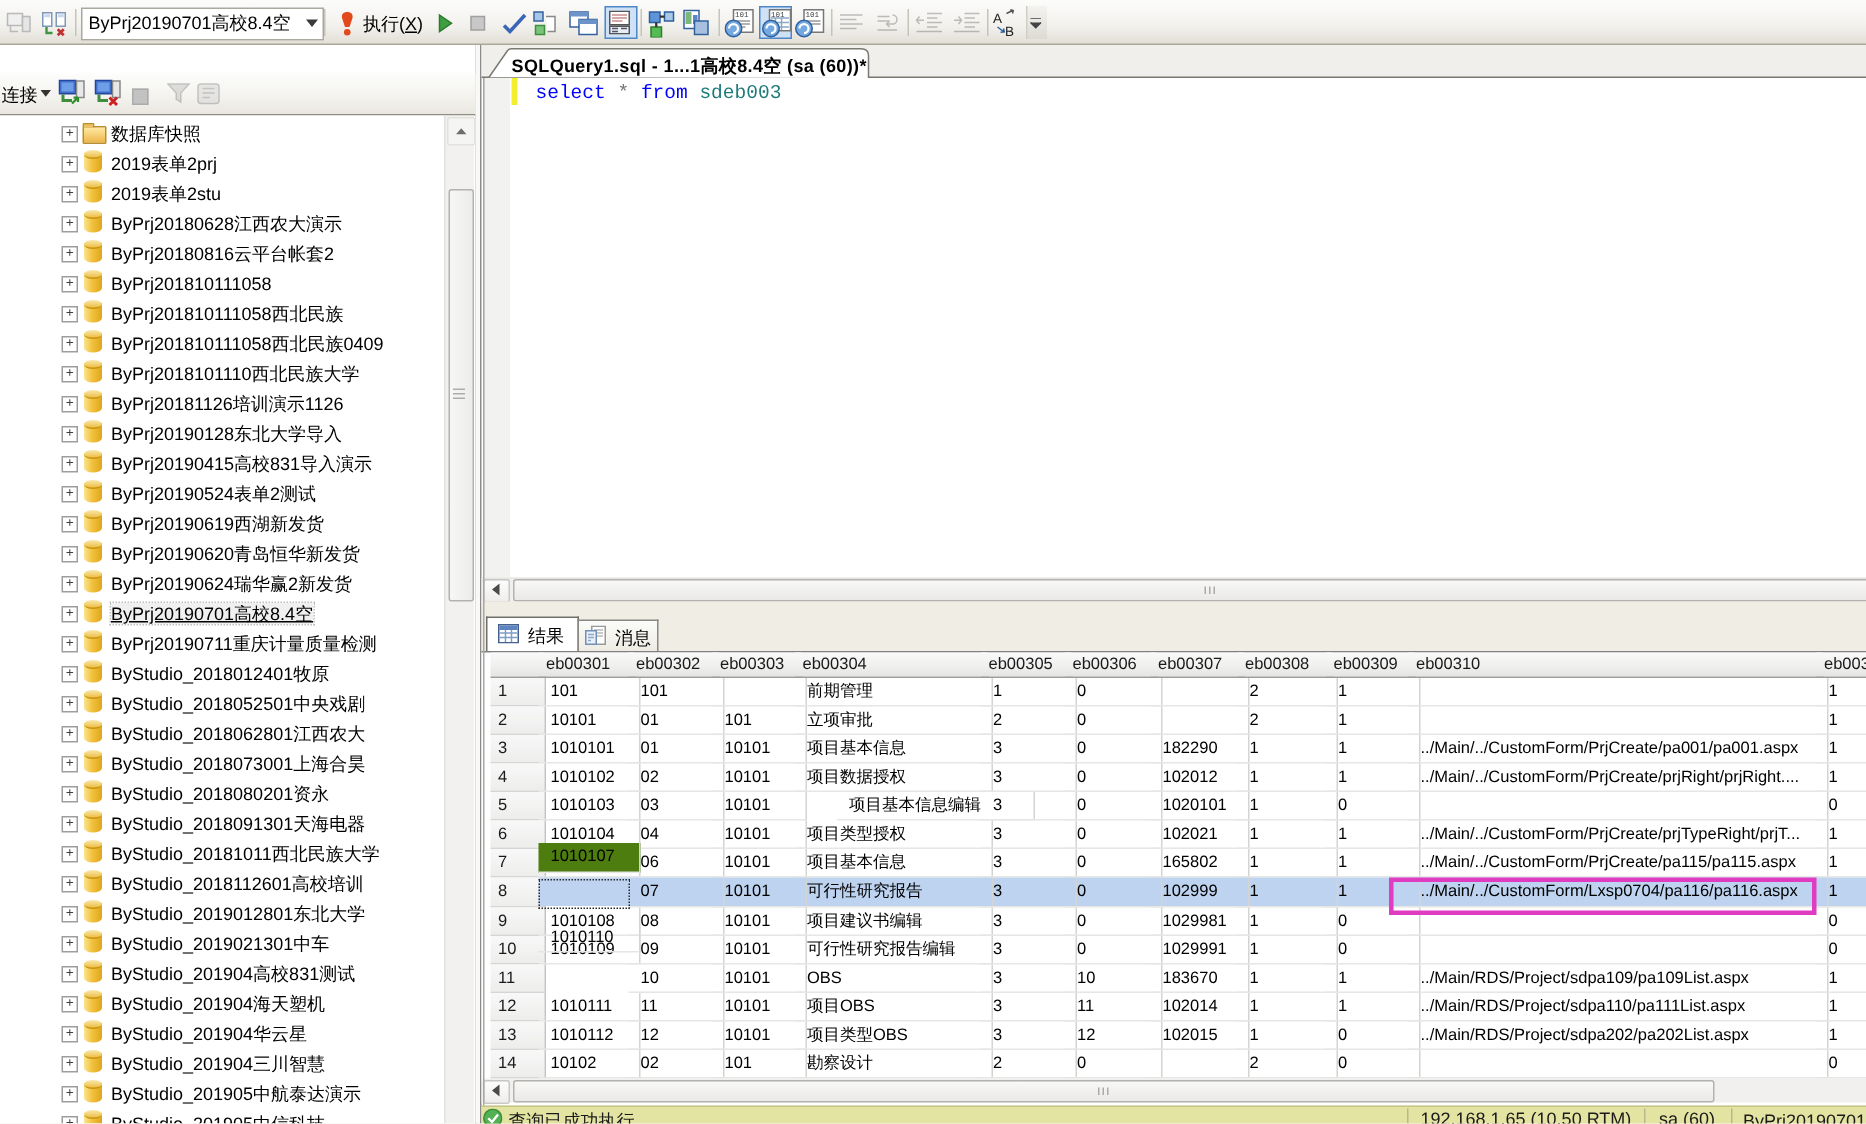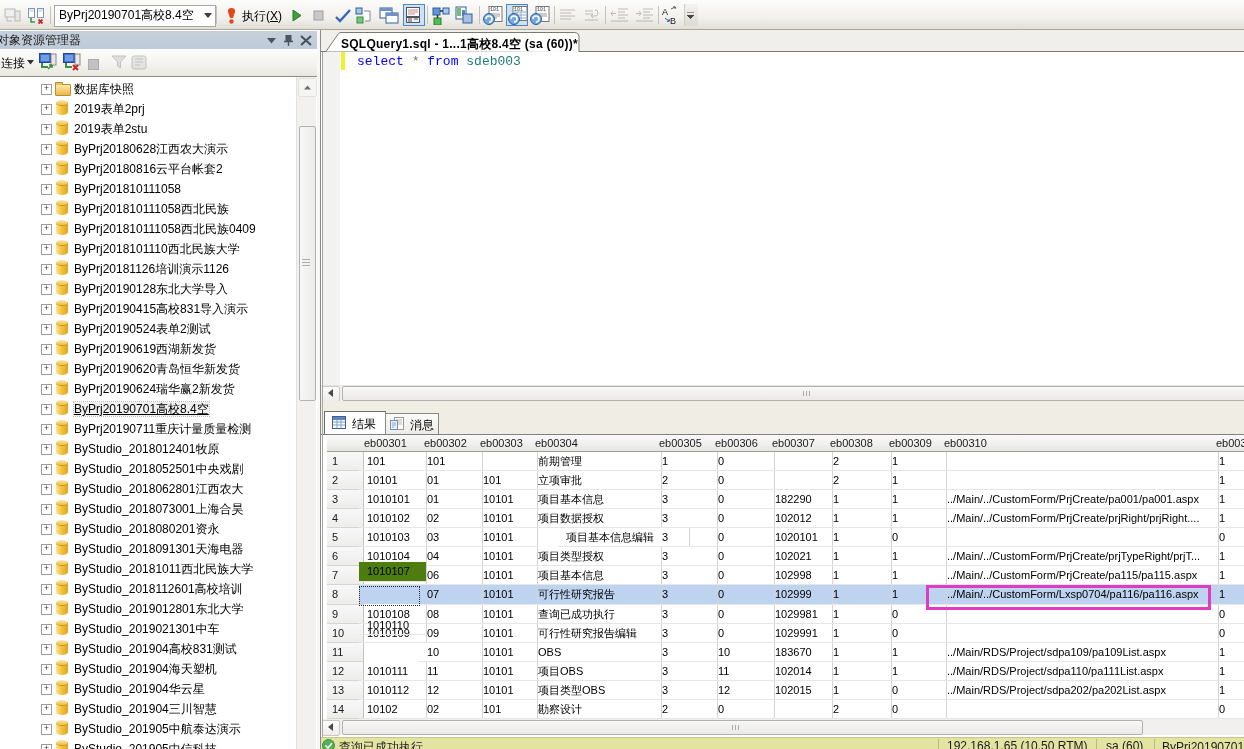--- a/index.html
+++ b/index.html
@@ -184,36 +184,20 @@
  <path d="M9,3 L13,1 M11.5,0.5 L13.5,1 L13,3" stroke="#555" fill="none"></path>
  <path d="M3,12 L7,15 M5,15.5 L7.5,15.2 L7,13" stroke="#2E5E9E" fill="none"></path>
 </svg>
 <div class="abs" style="left:684px;top:4px;width:13px;height:22px;background:linear-gradient(#F4F3F0,#DCDAD2);border-left:1px solid #CFCDC4"></div>
 <svg class="abs" style="left:686px;top:12px" width="10" height="10">
  <path d="M1,0 H8 M1,3 L4.5,6.5 L8,3" stroke="#444" fill="#444"></path>
 </svg>
 
 </div>
 <div id="lpanel">
- <div id="ltitle">
-      <span style="position:absolute;left:-3px">对象资源管理器</span>
-
-<svg class="abs" style="left:266px;top:6px" width="12" height="8">
-        <path d="M1,1 L5.5,6.5 L10,1 Z" fill="#4A5560"></path>
-      </svg>
-<svg class="abs" style="left:283px;top:3px" width="11" height="13">
- <path d="M5.5,1 L5.5,12" stroke="#4A5560" stroke-width="1.4"></path>
- <rect x="2.5" y="1" width="6" height="6" fill="#4A5560"></rect>
- <path d="M1,7.5 H10" stroke="#4A5560" stroke-width="1.6"></path>
-</svg>
-<svg class="abs" style="left:300px;top:4px" width="12" height="11">
- <path d="M1,1 L11,10 M11,1 L1,10" stroke="#44505C" stroke-width="2"></path>
-</svg>
-
- </div>
  <div id="ltools">
 
 <div style="position:absolute;left:1px;top:6px;font-size:12px;color:#000">连接</div>
 <svg class="abs" style="left:27px;top:11px" width="8" height="6">
         <path d="M0,0 L3.5,4.5 L7,0 Z" fill="#333"></path>
       </svg>
 <svg class="abs" style="left:39px;top:4px" width="18" height="19">
  <rect x="0.5" y="0.5" width="11" height="9" fill="#3E6EC8" stroke="#24459E"></rect>
  <rect x="2" y="2" width="8" height="6" fill="#6E9EE8"></rect>
  <rect x="12" y="1" width="5" height="11" fill="#E8E8E8" stroke="#888"></rect>
@@ -608,21 +592,21 @@
 <div class="gc" style="left:884px;top:547px;width:54px;height:18px">1</div>
 <div class="gc" style="left:939px;top:547px;width:271px;height:18px">../Main/../CustomForm/PrjCreate/prjTypeRight/prjT...</div>
 <div class="gc" style="left:1211px;top:547px;width:33px;height:18px">1</div>
 <div class="grh" style="left:327px;top:566px;width:31px;height:18px">7</div>
 <div class="gc" style="left:359px;top:566px;width:59px;height:18px">1010106</div>
 <div class="gc" style="left:419px;top:566px;width:55px;height:18px">06</div>
 <div class="gc" style="left:475px;top:566px;width:54px;height:18px">10101</div>
 <div class="gc" style="left:530px;top:566px;width:123px;height:18px">项目基本信息</div>
 <div class="gc" style="left:654px;top:566px;width:55px;height:18px">3</div>
 <div class="gc" style="left:710px;top:566px;width:56px;height:18px">0</div>
-<div class="gc" style="left:767px;top:566px;width:57px;height:18px">102998</div>
+<div class="gc" style="left:767px;top:566px;width:57px;height:18px">165802</div>
 <div class="gc" style="left:825px;top:566px;width:58px;height:18px">1</div>
 <div class="gc" style="left:884px;top:566px;width:54px;height:18px">1</div>
 <div class="gc" style="left:939px;top:566px;width:271px;height:18px">../Main/../CustomForm/PrjCreate/pa115/pa115.aspx</div>
 <div class="gc" style="left:1211px;top:566px;width:33px;height:18px">1</div>
 <div class="grh" style="left:327px;top:585px;width:31px;height:19px">8</div>
 <div class="gsel" style="left:359px;top:585px;width:886px;height:19px"></div>
 <div class="gc" style="background:#4d7c0f;left:359px;top:562px;width:59px;height:19px">1010107</div>
 <div class="gc" style="left:419px;top:585px;width:55px;height:19px">07</div>
 <div class="gc" style="left:475px;top:585px;width:54px;height:19px">10101</div>
 <div class="gc" style="left:530px;top:585px;width:123px;height:19px">可行性研究报告</div>
@@ -630,21 +614,21 @@
 <div class="gc" style="left:710px;top:585px;width:56px;height:19px">0</div>
 <div class="gc" style="left:767px;top:585px;width:57px;height:19px">102999</div>
 <div class="gc" style="left:825px;top:585px;width:58px;height:19px">1</div>
 <div class="gc" style="left:884px;top:585px;width:54px;height:19px">1</div>
 <div class="gc" style="left:939px;top:585px;width:271px;height:19px">../Main/../CustomForm/Lxsp0704/pa116/pa116.aspx</div>
 <div class="gc" style="left:1211px;top:585px;width:33px;height:19px">1</div>
 <div class="grh" style="left:327px;top:605px;width:31px;height:18px">9</div>
 <div class="gc" style="left:359px;top:605px;width:59px;height:18px">1010108</div>
 <div class="gc" style="left:419px;top:605px;width:55px;height:18px">08</div>
 <div class="gc" style="left:475px;top:605px;width:54px;height:18px">10101</div>
-<div class="gc" style="left:530px;top:605px;width:123px;height:18px">查询已成功执行</div>
+<div class="gc" style="left:530px;top:605px;width:123px;height:18px">项目建议书编辑</div>
 <div class="gc" style="left:654px;top:605px;width:55px;height:18px">3</div>
 <div class="gc" style="left:710px;top:605px;width:56px;height:18px">0</div>
 <div class="gc" style="left:767px;top:605px;width:57px;height:18px">1029981</div>
 <div class="gc" style="left:825px;top:605px;width:58px;height:18px">1</div>
 <div class="gc" style="left:884px;top:605px;width:54px;height:18px">0</div>
 <div class="gc" style="left:939px;top:605px;width:271px;height:18px"></div>
 <div class="gc" style="left:1211px;top:605px;width:33px;height:18px">0</div>
 <div class="grh" style="left:327px;top:624px;width:31px;height:18px">10</div>
 <div class="gc" style="left:359px;top:624px;width:59px;height:18px">1010109</div>
 <div class="gc" style="left:419px;top:624px;width:55px;height:18px">09</div>

